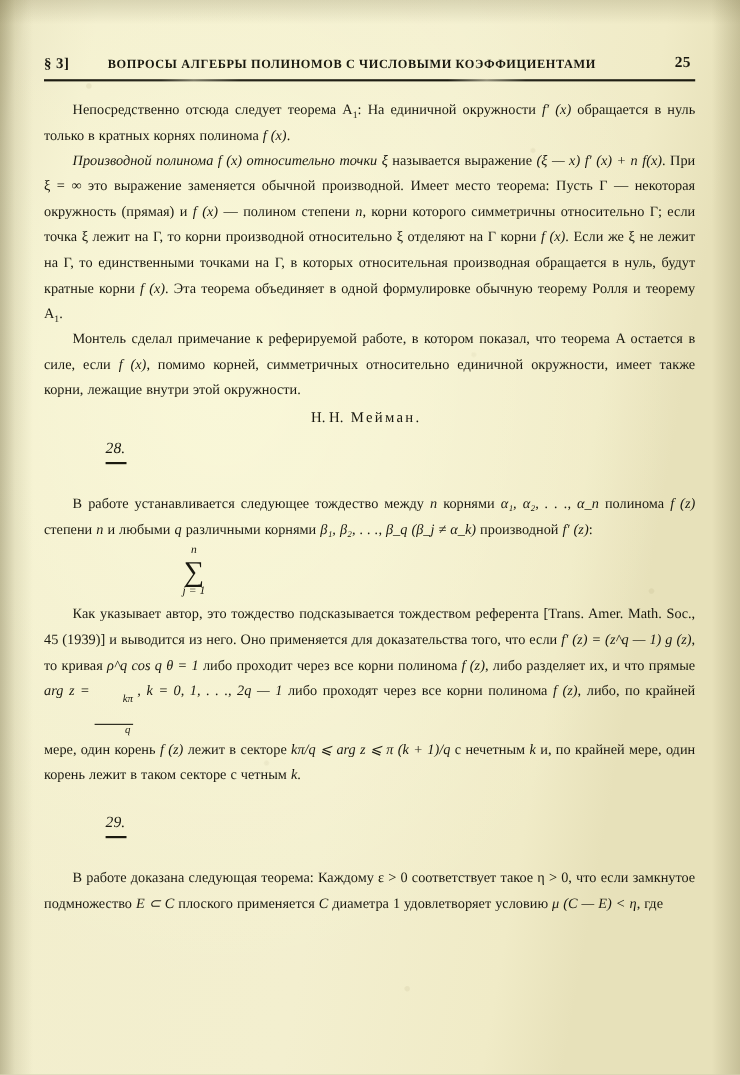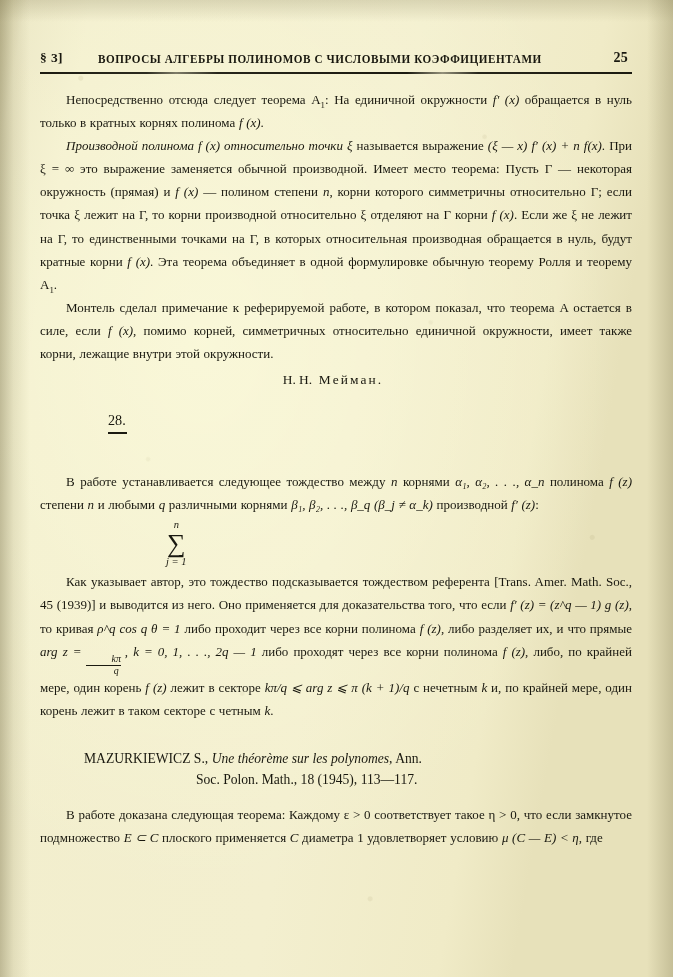--- a/index.html
+++ b/index.html
@@ -134,24 +134,25 @@
   .attrib {
     margin: 0;
     font-size: 13.4px;
     text-align: center;
     padding-right: 6px;
   }
   .attrib .sp { letter-spacing: 2.1px; }
 
   
   .entry-num {
-    margin: 16px;
+    margin: 4px;
     padding-left: 52px;
     font-size: 14.2px;
     line-height: 19px;
+    font-style: italic;
   }
   .entry-num span.n {
     display: inline-block;
     border-bottom: 2.2px solid #1b1a10;
     padding-bottom: 2px;
     padding-right: 1px;
   }
 
   .citation {
     margin: 0;
@@ -196,20 +197,21 @@
   }
   .fexpr { font-size: 16.5px; }
 
   .frac {
     display: inline-flex;
     flex-direction: column;
     align-items: center;
     vertical-align: -0.52em;
     line-height: 1.04;
     margin: 0 2px;
+    gap: 16px;
   }
   .frac .num { font-size: .76em; font-style: italic; padding: 0 2px; }
   .frac .den { font-size: .76em; font-style: italic; border-top: 1.2px solid #1b1a10; padding: 0 2px; }
 
   .spacer-s { height: 7px; }
   .spacer-m { height: 13px; }
 </style>
 </head>
 <body>
 
@@ -264,27 +266,24 @@
       <p class="para"><span>Как указывает автор, это тождество подсказывается тождеством референта [Trans. Amer. Math. Soc., 45 (1939)] и выводится из него. Оно применяется для доказательства того, что если </span><span class="mth">f′ (z) = (z^q — 1) g (z)</span><span>, то кривая </span><span class="mth">ρ^q cos q θ = 1</span><span> либо проходит через все корни полинома </span><span class="mth">f (z)</span><span>, либо разделяет их, и что прямые </span><span class="mth">arg z =</span><span class="frac">
             <span class="num">kπ</span>
             <span class="den">q</span>
           </span><span class="mth">, k = 0, 1, . . ., 2q — 1</span><span> либо проходят через все корни полинома </span><span class="mth">f (z)</span><span>, либо, по крайней мере, один корень </span><span class="mth">f (z)</span><span> лежит в секторе </span><span class="mth">kπ/q ⩽ arg z ⩽ π (k + 1)/q</span><span> с нечетным </span><span class="mth">k</span><span> и, по крайней мере, один корень лежит в таком секторе с четным </span><span class="mth">k</span><span>.</span></p>
 
       <div class="spacer-s"></div>
 
 
       <div class="spacer-m"></div>
 
-
-      <div class="spacer-s"></div>
-
-      <p class="citation"><span>MAZURKIEWICZ S.,</span>
-        <span class="it">Une théorème sur les polynomes</span>,
-        <span>Ann.</span>
-        <span class="ind-c">Soc. Polon. Math., 18 (1945), 113—117.</span></p>
+      <p class="entry-num"><span class="n">29.</span></p>
+
+      <div class="spacer-s"></div>
+
 
       <div class="spacer-m"></div>
 
       <p class="para"><span>В работе доказана следующая теорема: Каждому ε &gt; 0 соответствует такое η &gt; 0, что если замкнутое подмножество </span><span class="mth">E ⊂ C</span><span> плоского применяется </span><span class="mth">C</span><span> диаметра 1 удовлетворяет условию </span><span class="mth">μ (C — E) &lt; η</span><span>, где</span></p>
 
     </div>
   </div>
 </div>
 
 </body></html>

